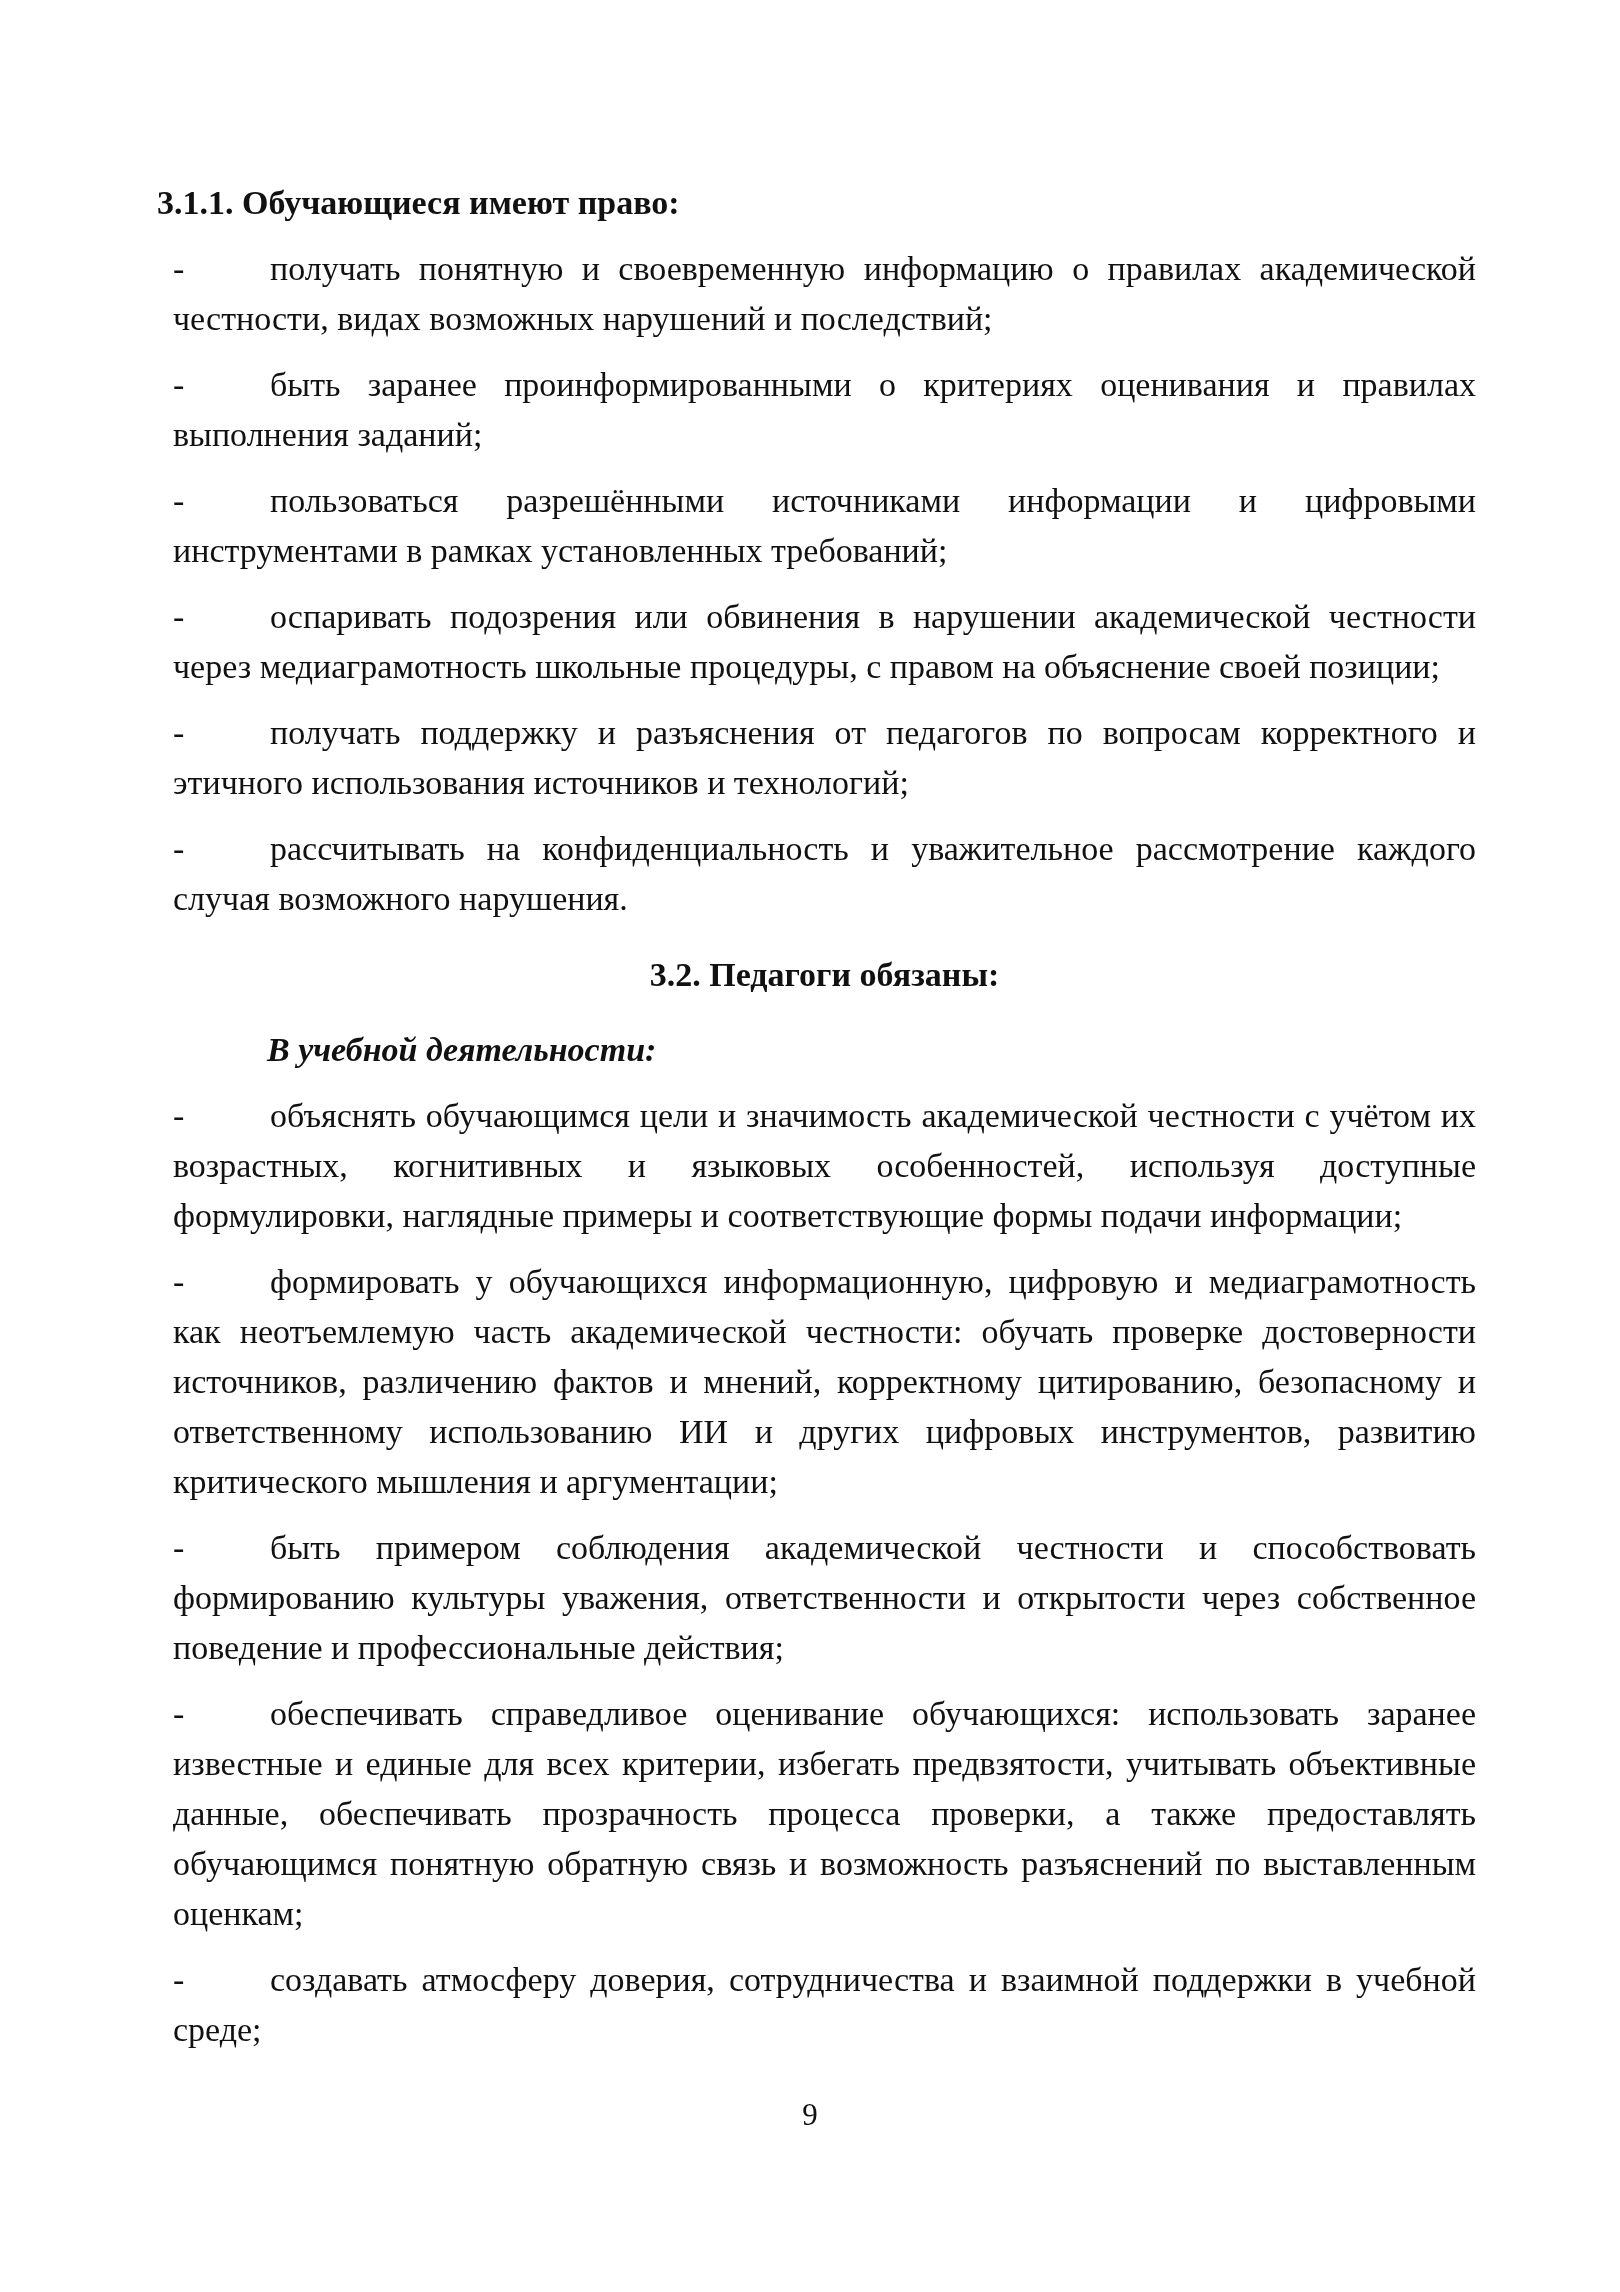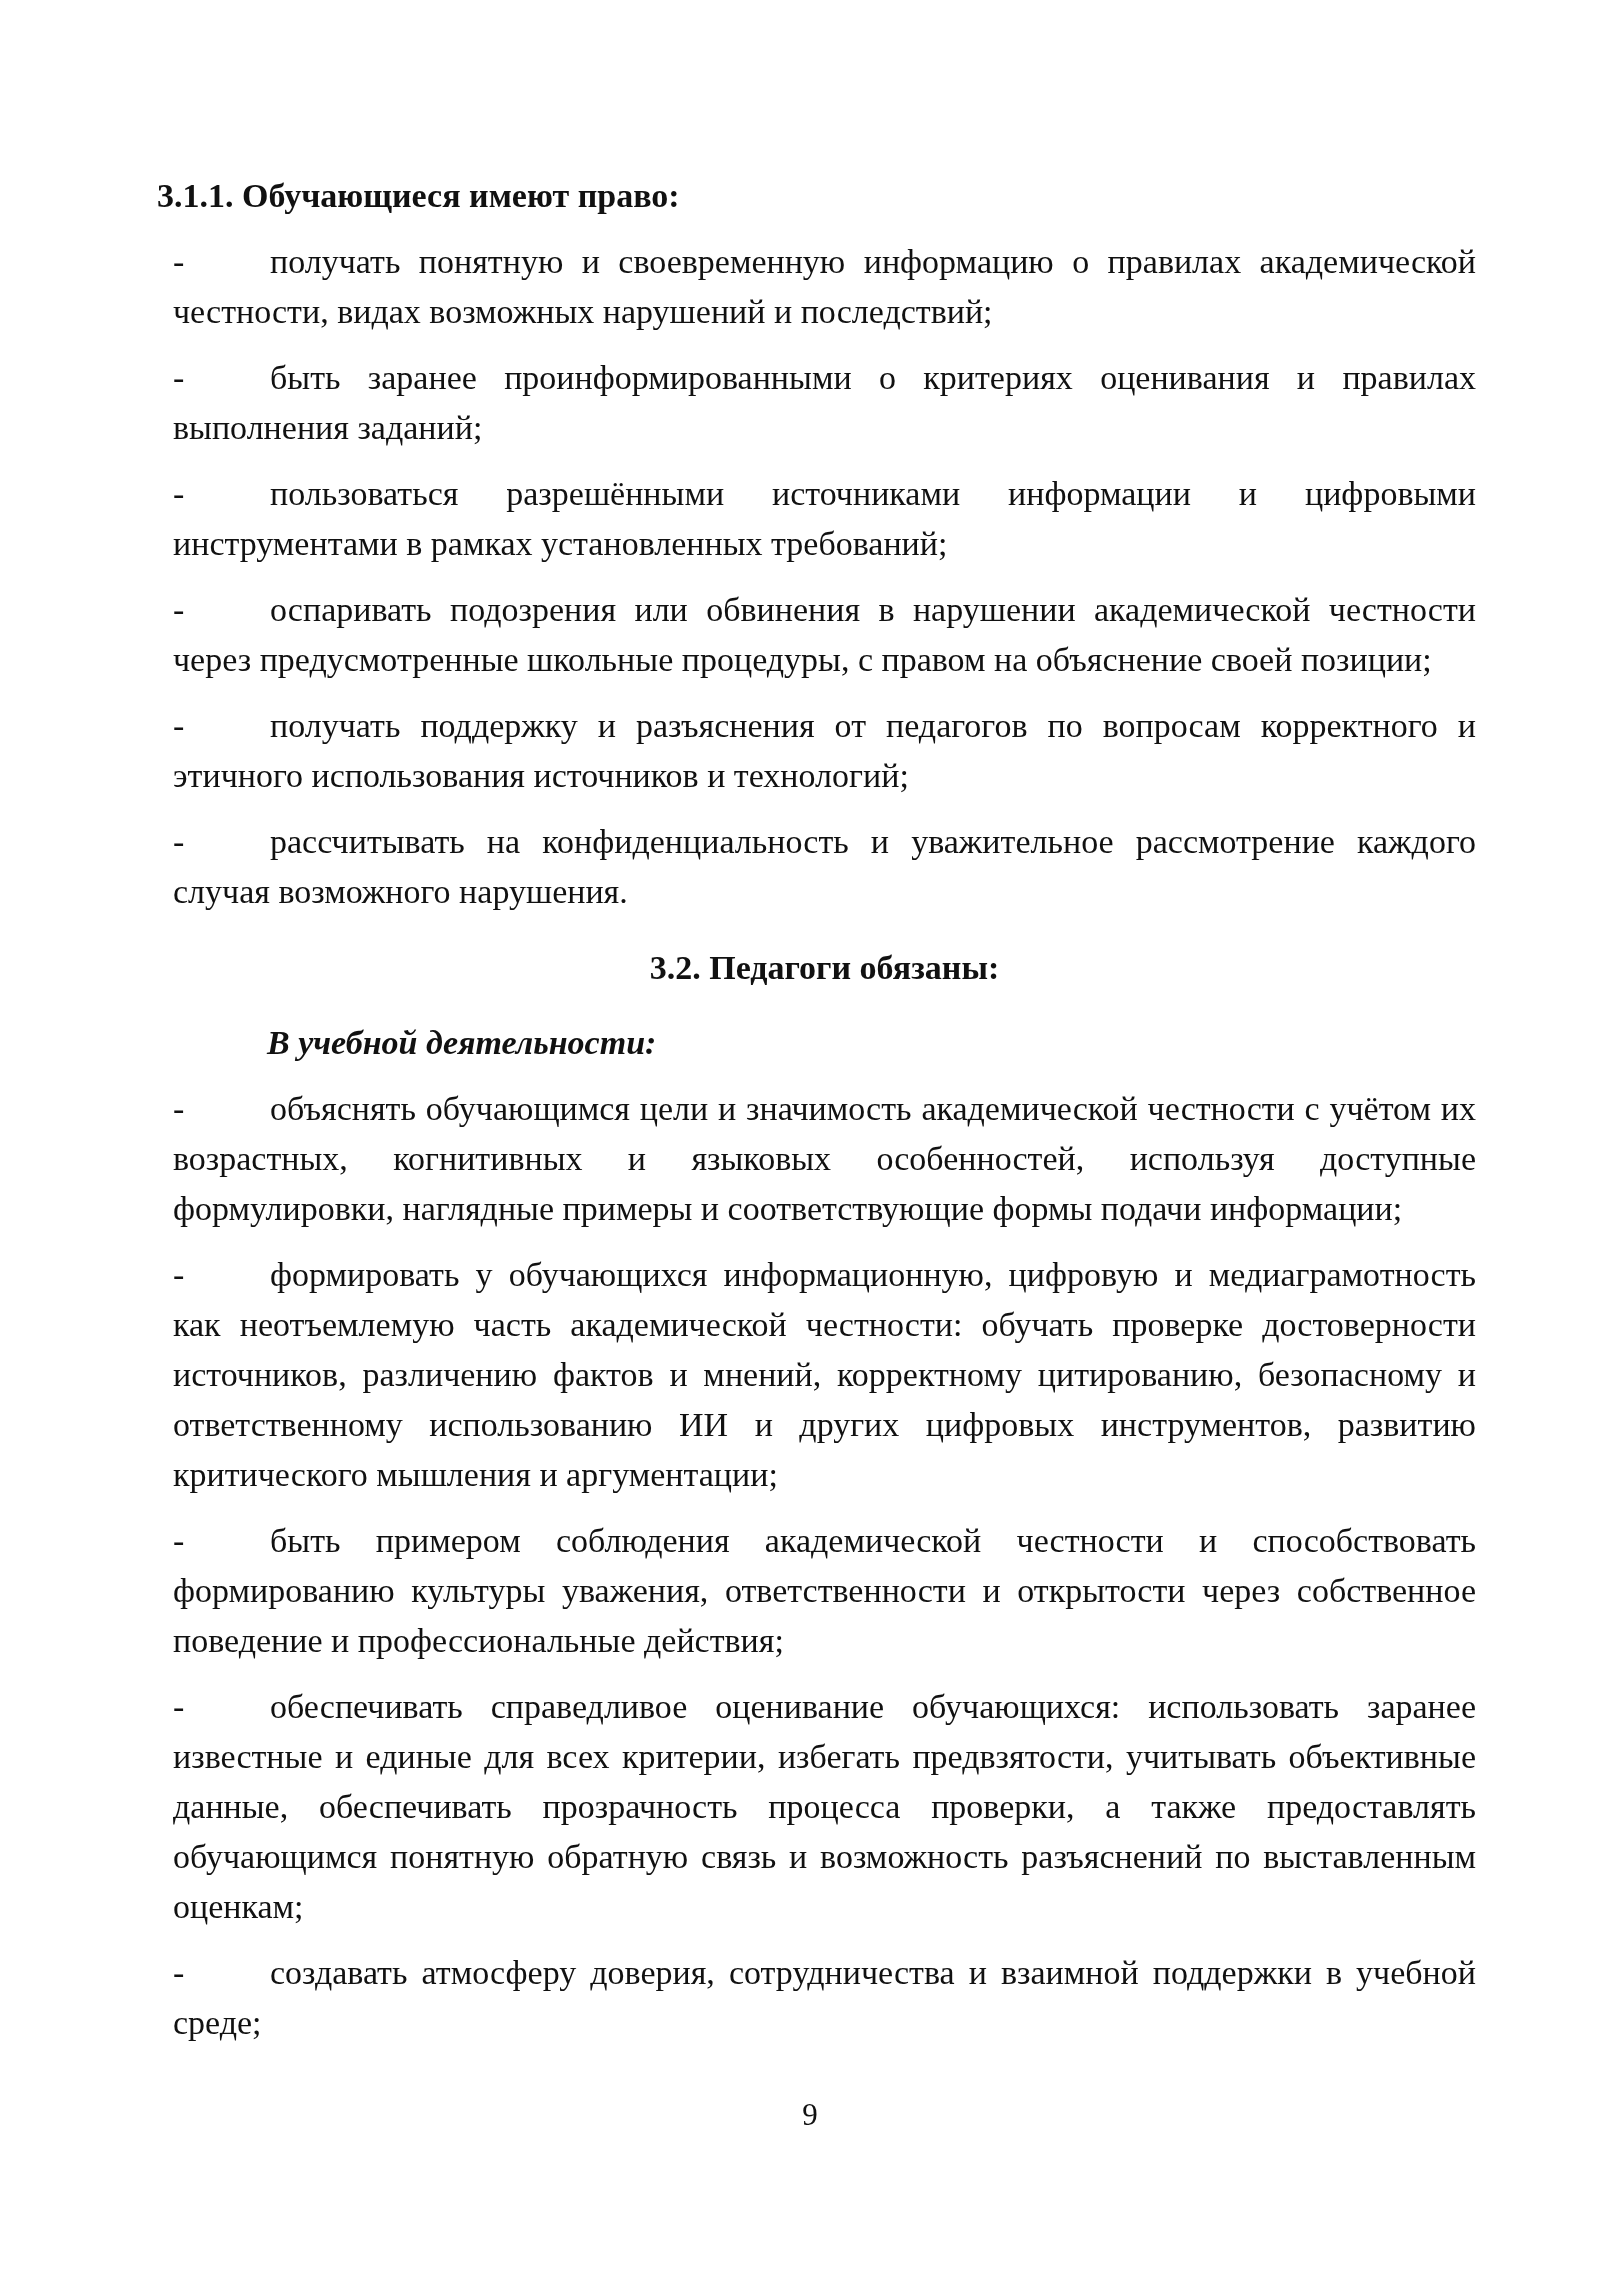--- a/index.html
+++ b/index.html
@@ -11,21 +11,21 @@
       width: 1620px;
       height: 2293px;
       position: relative;
       overflow: hidden;
       font-family: "Liberation Serif", "DejaVu Serif", serif;
       color: #111111;
     }
     .page-content {
       position: absolute;
       left: 157px;
-      top: 171px;
+      top: 178px;
       width: 1335px;
       font-size: 34px;
       line-height: 50px;
     }
     .heading {
       font-weight: bold;
       margin: 0;
     }
     .heading.h311 { margin-bottom: 0; }
     .heading.h32 { margin-top: 25.5px; margin-bottom: 25.5px; text-align: center; }
@@ -64,21 +64,21 @@
 <body>
 
 <div class="page-content">
 
   <section>
     <p class="heading h311">3.1.1. Обучающиеся имеют право:</p>
     <ul class="list">
       <li class="item"><span class="dash">-</span><span>получать понятную и своевременную информацию о правилах академической честности, видах возможных нарушений и последствий;</span></li>
       <li class="item"><span class="dash">-</span><span>быть заранее проинформированными о критериях оценивания и правилах выполнения заданий;</span></li>
       <li class="item"><span class="dash">-</span><span>пользоваться разрешёнными источниками информации и цифровыми инструментами в рамках установленных требований;</span></li>
-      <li class="item"><span class="dash">-</span><span>оспаривать подозрения или обвинения в нарушении академической честности через предусмотренные школьные процедуры, с правом на объяснение своей позиции;</span></li>
+      <li class="item"><span class="dash">-</span><span>оспаривать подозрения или обвинения в нарушении академической честности через медиаграмотность школьные процедуры, с правом на объяснение своей позиции;</span></li>
       <li class="item"><span class="dash">-</span><span>получать поддержку и разъяснения от педагогов по вопросам корректного и этичного использования источников и технологий;</span></li>
       <li class="item"><span class="dash">-</span><span>рассчитывать на конфиденциальность и уважительное рассмотрение каждого случая возможного нарушения.</span></li>
     </ul>
   </section>
 
   <section>
     <p class="heading h32">3.2. Педагоги обязаны:</p>
     <p class="subheading">В учебной деятельности:</p>
     <ul class="list">
       <li class="item"><span class="dash">-</span><span>объяснять обучающимся цели и значимость академической честности с учётом их возрастных, когнитивных и языковых особенностей, используя доступные формулировки, наглядные примеры и соответствующие формы подачи информации;</span></li>

